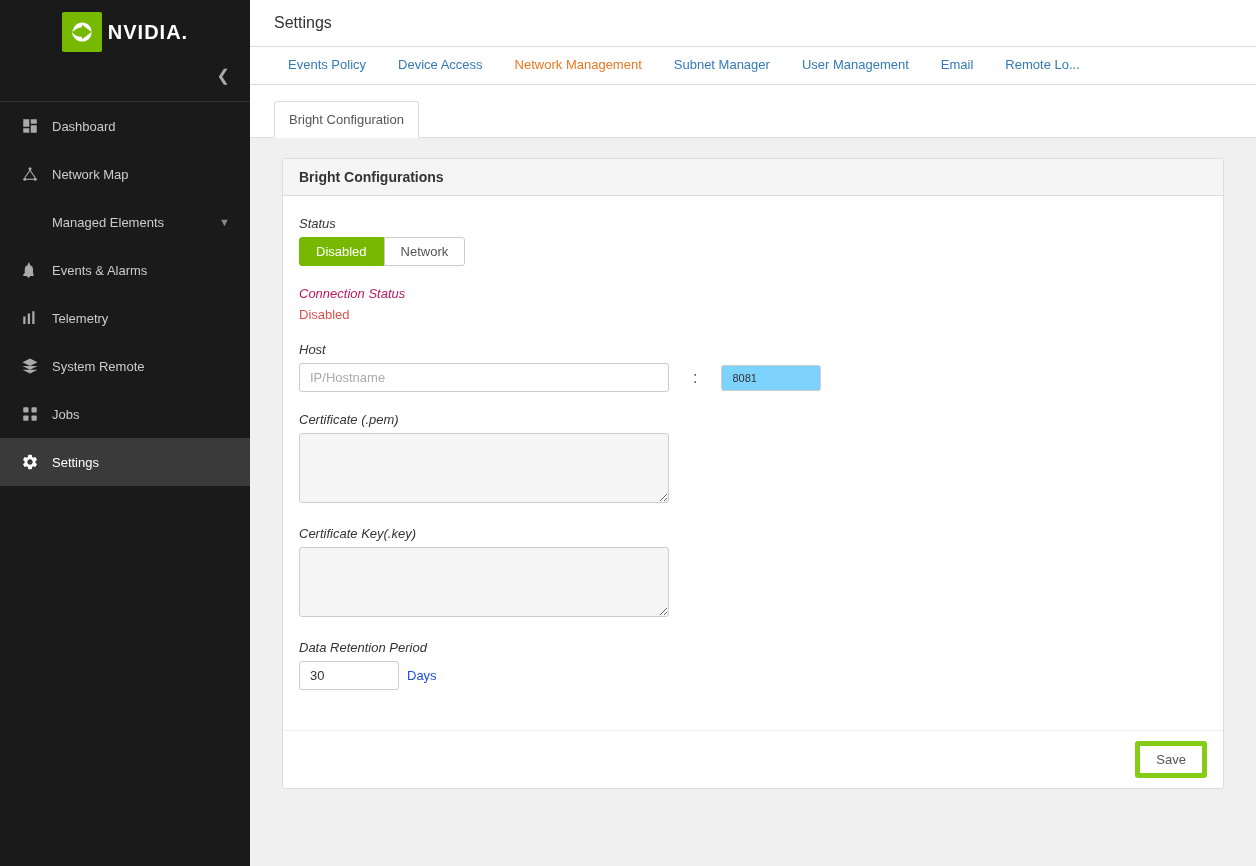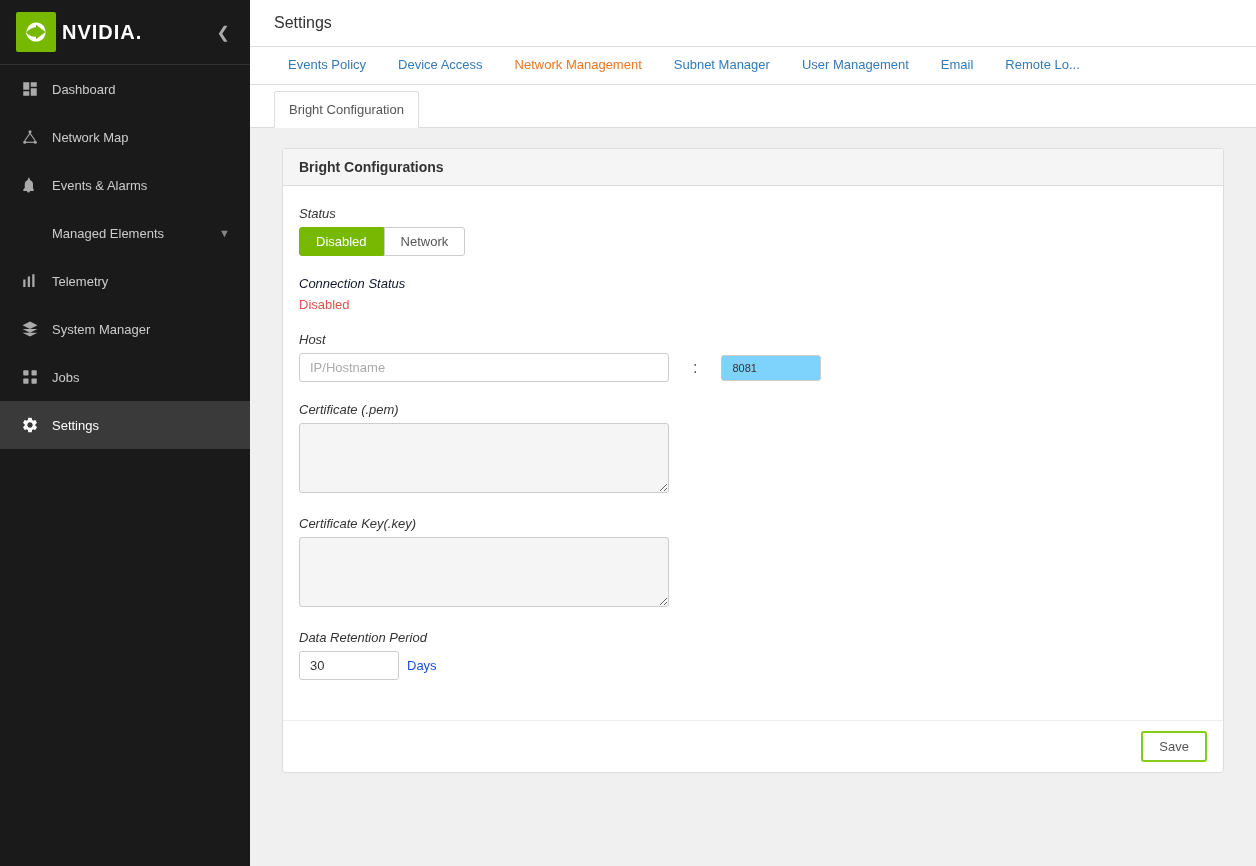--- a/index.html
+++ b/index.html
@@ -12,22 +12,24 @@
       background: #1a1a1a;
       color: #fff;
       display: flex;
       flex-direction: column;
       height: 100%;
     }
     .sidebar-header {
       background: #1a1a1a;
       padding: 12px 16px;
       display: flex;
+      align-items: center;
       gap: 10px;
       border-bottom: 1px solid #333;
+      flex-direction: column;
     }
     .nvidia-logo {
       display: flex;
       align-items: center;
       gap: 6px;
     }
     .nvidia-logo-box {
       background: #76b900;
       width: 40px;
       height: 40px;
@@ -134,21 +136,21 @@
       display: flex;
     }
     .sub-tab {
       padding: 10px 14px;
       color: #555;
       cursor: pointer;
       font-size: 13px;
       border: 1px solid #ddd;
       border-bottom: none;
       background: #fff;
-      margin-top: 6px;
+      margin-top: 16px;
       border-radius: 3px 3px 0 0;
     }
     .sub-tab.active { background: #fff; border-bottom: 1px solid #fff; margin-bottom: -1px; }
 
     .content-area {
       flex: 1;
       padding: 20px 32px;
       overflow-y: auto;
       background: #f0f0f0;
     }
@@ -171,21 +173,21 @@
     .form-group {
       margin-bottom: 20px;
     }
     .form-label {
       display: block;
       margin-bottom: 6px;
       color: #333;
       font-size: 13px;
       font-style: italic;
     }
-    .form-label.orange { color: #0f172a; }
+    .form-label.orange { color: #be185d; }
 
     .status-toggle {
       display: flex;
       gap: 0;
     }
     .toggle-btn {
       padding: 6px 16px;
       border: 1px solid #ccc;
       background: #fff;
       cursor: pointer;
@@ -265,21 +267,21 @@
     }
 
     .card-footer {
       padding: 10px 16px;
       text-align: right;
       border-top: 1px solid #eee;
     }
     .save-btn {
       padding: 6px 16px;
       background: #fff;
-      border: 2px solid #84cc16;
+      border: 5px solid #84cc16;
       border-radius: 3px;
       color: #555;
       font-size: 13px;
       cursor: pointer;
     }
 
     
     .icon-svg { width: 18px; height: 18px; fill: #aaa; }
     .nav-item.active .icon-svg { fill: #fff; }
   </style>
@@ -321,54 +323,54 @@
             <line x1="12" y1="7" x2="19" y2="17" stroke="#aaa" stroke-width="1.5"></line>
             <line x1="5" y1="19" x2="19" y2="19" stroke="#aaa" stroke-width="1.5"></line>
           </svg>
       </span>
       <span class="nav-label">Network Map</span>
     </div>
 
     <div class="nav-item">
       <span class="nav-icon">
         <svg class="icon-svg" viewBox="0 0 24 24">
-            <path d="M12 2C10.3 2 9 3.3 9 5v.3C6.6 6.1 5 8.3 5 11v5l-1.7 1.7c-.2.2-.3.4-.3.7V19c0 .6.4 1 1 1h4c0 1.1.9 2 2 2s2-.9 2-2h4c.6 0 1-.4 1-1v-.6c0-.3-.1-.5-.3-.7L16 16v-5c0-2.7-1.6-4.9-4-5.7V5c0-1.7-1.3-3-3-3z"></path>
-          </svg>
-      </span>
-      <span class="nav-label">Events &amp; Alarms</span>
-    </div>
-
-    <div class="nav-item">
-      <span class="nav-icon">
-        <svg class="icon-svg" viewBox="0 0 24 24">
             <path d="M4 6h16M4 10h16M4 14h10"></path>
           </svg>
       </span>
       <span class="nav-label">Managed Elements</span>
       <span class="nav-arrow">▼</span>
+    </div>
+
+    <div class="nav-item">
+      <span class="nav-icon">
+        <svg class="icon-svg" viewBox="0 0 24 24">
+            <path d="M12 2C10.3 2 9 3.3 9 5v.3C6.6 6.1 5 8.3 5 11v5l-1.7 1.7c-.2.2-.3.4-.3.7V19c0 .6.4 1 1 1h4c0 1.1.9 2 2 2s2-.9 2-2h4c.6 0 1-.4 1-1v-.6c0-.3-.1-.5-.3-.7L16 16v-5c0-2.7-1.6-4.9-4-5.7V5c0-1.7-1.3-3-3-3z"></path>
+          </svg>
+      </span>
+      <span class="nav-label">Events &amp; Alarms</span>
     </div>
 
     <div class="nav-item">
       <span class="nav-icon">
         <svg class="icon-svg" viewBox="0 0 24 24">
             <rect x="3" y="10" width="3" height="10"></rect>
             <rect x="9" y="6" width="3" height="14"></rect>
             <rect x="15" y="3" width="3" height="17"></rect>
           </svg>
       </span>
       <span class="nav-label">Telemetry</span>
     </div>
 
     <div class="nav-item">
       <span class="nav-icon">
         <svg class="icon-svg" viewBox="0 0 24 24">
             <path d="M12 2L2 7l10 5 10-5-10-5zM2 17l10 5 10-5M2 12l10 5 10-5"></path>
           </svg>
       </span>
-      <span class="nav-label">System Manager</span>
+      <span class="nav-label">System Remote</span>
     </div>
 
     <div class="nav-item">
       <span class="nav-icon">
         <svg class="icon-svg" viewBox="0 0 24 24">
             <rect x="3" y="3" width="7" height="7" rx="1"></rect>
             <rect x="14" y="3" width="7" height="7" rx="1"></rect>
             <rect x="3" y="14" width="7" height="7" rx="1"></rect>
             <rect x="14" y="14" width="7" height="7" rx="1"></rect>
           </svg>

